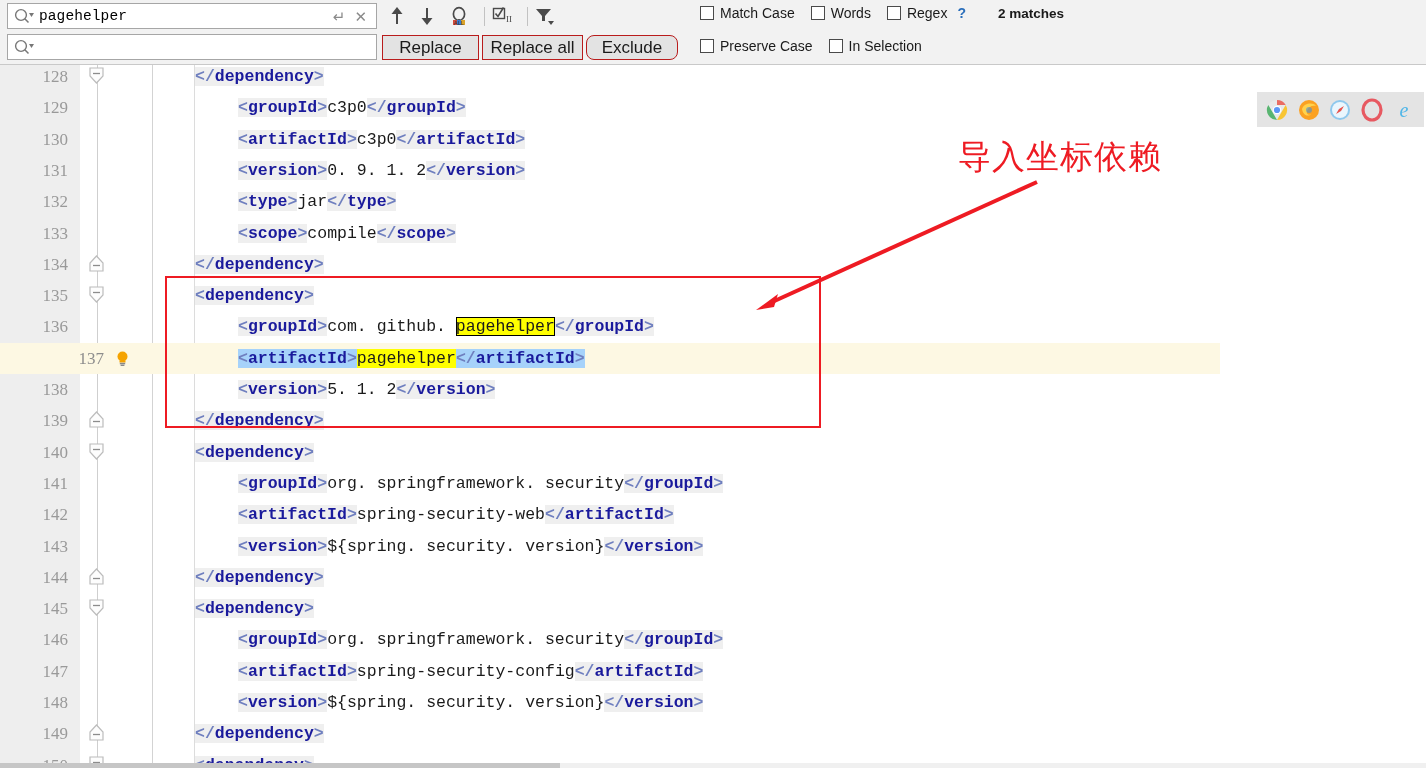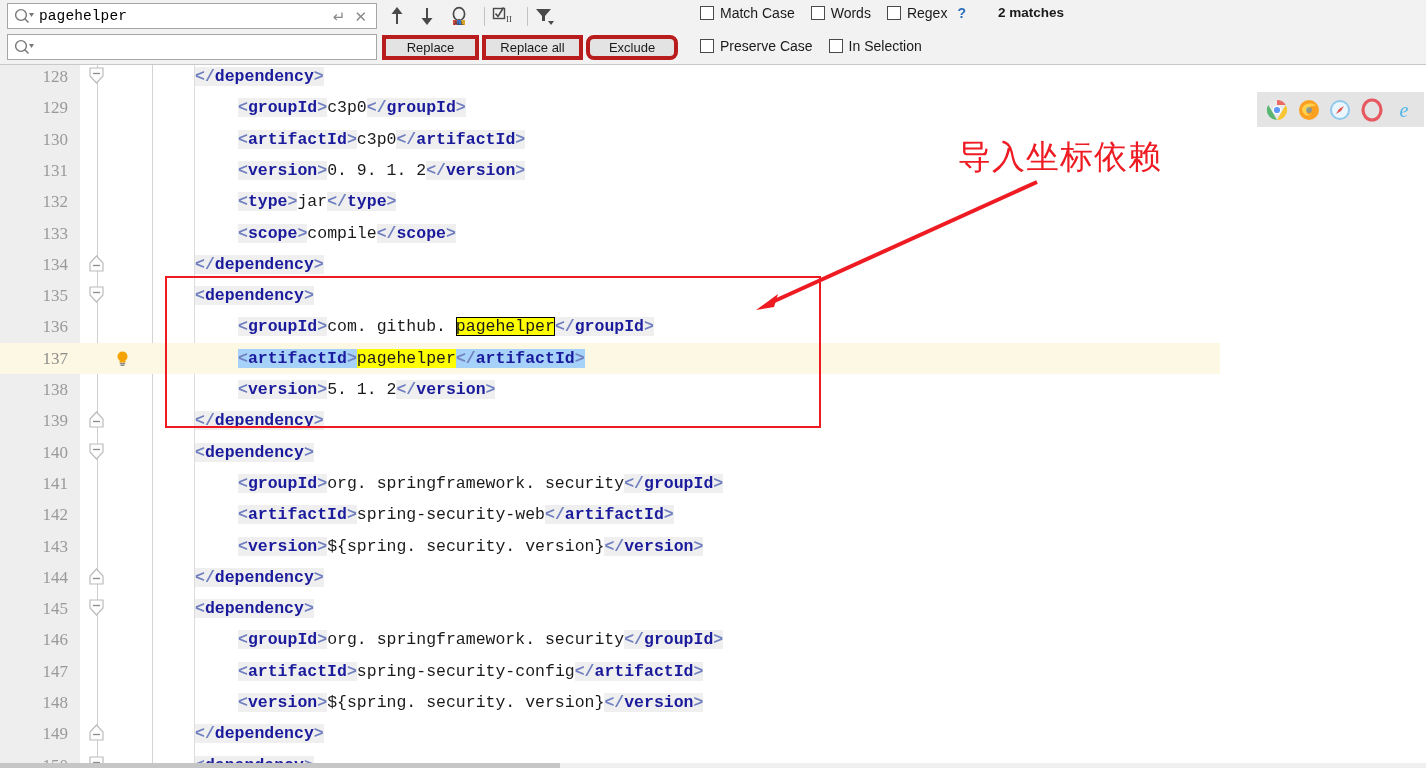--- a/index.html
+++ b/index.html
@@ -44,31 +44,31 @@
   .field-value.placeholder { color: #9a9a9a; }
   .field-icon { flex: none; color: #8a8a8a; font-size: 15px; margin-right: 9px; line-height: 1; }
 
   .tool-icons { position: absolute; left: 388px; top: 2px; height: 28px; display: flex; align-items: center; }
   .tbtn { width: 30px; height: 28px; display: flex; align-items: center; justify-content: flex-start; }
   .sep { width: 1px; height: 19px; background: #c2c2c2; margin: 0 6px; }
 
   .rbtn {
     position: absolute; top: 35px; height: 25px;
     background: #e3e3e3;
-    border: 4px solid #b91c1c;
+    border: 1px solid #b91c1c;
     box-sizing: border-box;
     font-family: "Liberation Sans", sans-serif;
-    font-size: 13px; color: #1a1a1a;
+    font-size: 17px; color: #1a1a1a;
     display: flex; align-items: center; justify-content: center;
   }
   .rbtn.b1 { left: 382px; width: 97px; }
   .rbtn.b2 { left: 482px; width: 101px; }
   .rbtn.b3 { left: 586px; width: 92px; border-radius: 8px; }
 
-  .cbrow { position: absolute; display: flex; align-items: flex-start; }
+  .cbrow { position: absolute; display: flex; align-items: flex-end; }
   .cbrow.r1 { left: 700px; top: 5px; }
   .cbrow.r2 { left: 700px; top: 38px; }
   .cbitem { display: flex; align-items: center; margin-right: 16px; }
   .cbbox {
     width: 14px; height: 14px; background: #ffffff;
     border: 1px solid #4a4a4a; box-sizing: border-box; margin-right: 6px;
   }
   .cblabel { font-size: 14px; color: #1a1a1a; white-space: nowrap; }
   .helpq { color: #2a6ebb; font-size: 14px; font-weight: bold; margin-left: -6px; margin-right: 16px; }
   .matches { font-size: 13.5px; font-weight: bold; color: #1a1a1a; margin-left: 16px; white-space: nowrap; }
@@ -102,21 +102,21 @@
     position: absolute; left: 86px; width: 21px; height: 18px; top: 6px;
   }
   .code {
     position: absolute; left: 195px; top: 0; height: 31.3px;
     line-height: 31.3px; white-space: pre;
     font-family: "Liberation Mono", monospace;
     font-size: 16.5px;
     letter-spacing: 0px;
   }
   .row.hl { background: #fdf8e3; }
-  .row.hl .lineno { color: #8d8d8d; }
+  .row.hl .lineno { color: #8d8d8d; margin-left: 36px; }
 
   .tg { color: #1a1a9c; font-weight: bold; background: #efefef; }
   .br { color: #6f7fbf; font-weight: bold; background: #efefef; }
   .tx { color: #1a1a1a; font-weight: normal; background: #ffffff; }
   .sel { background: #a6d2fa !important; }
   .sel.tx { background: #a6d2fa !important; }
   .hit { background: #ffff00 !important; color: #1a1a1a; }
   .hit-cur { background: #ffff00 !important; color: #1a1a1a; outline: 1.5px solid #000000; outline-offset: -1px; }
 
   .bulb { position: absolute; left: 114px; top: 8px; width: 17px; height: 17px; }

